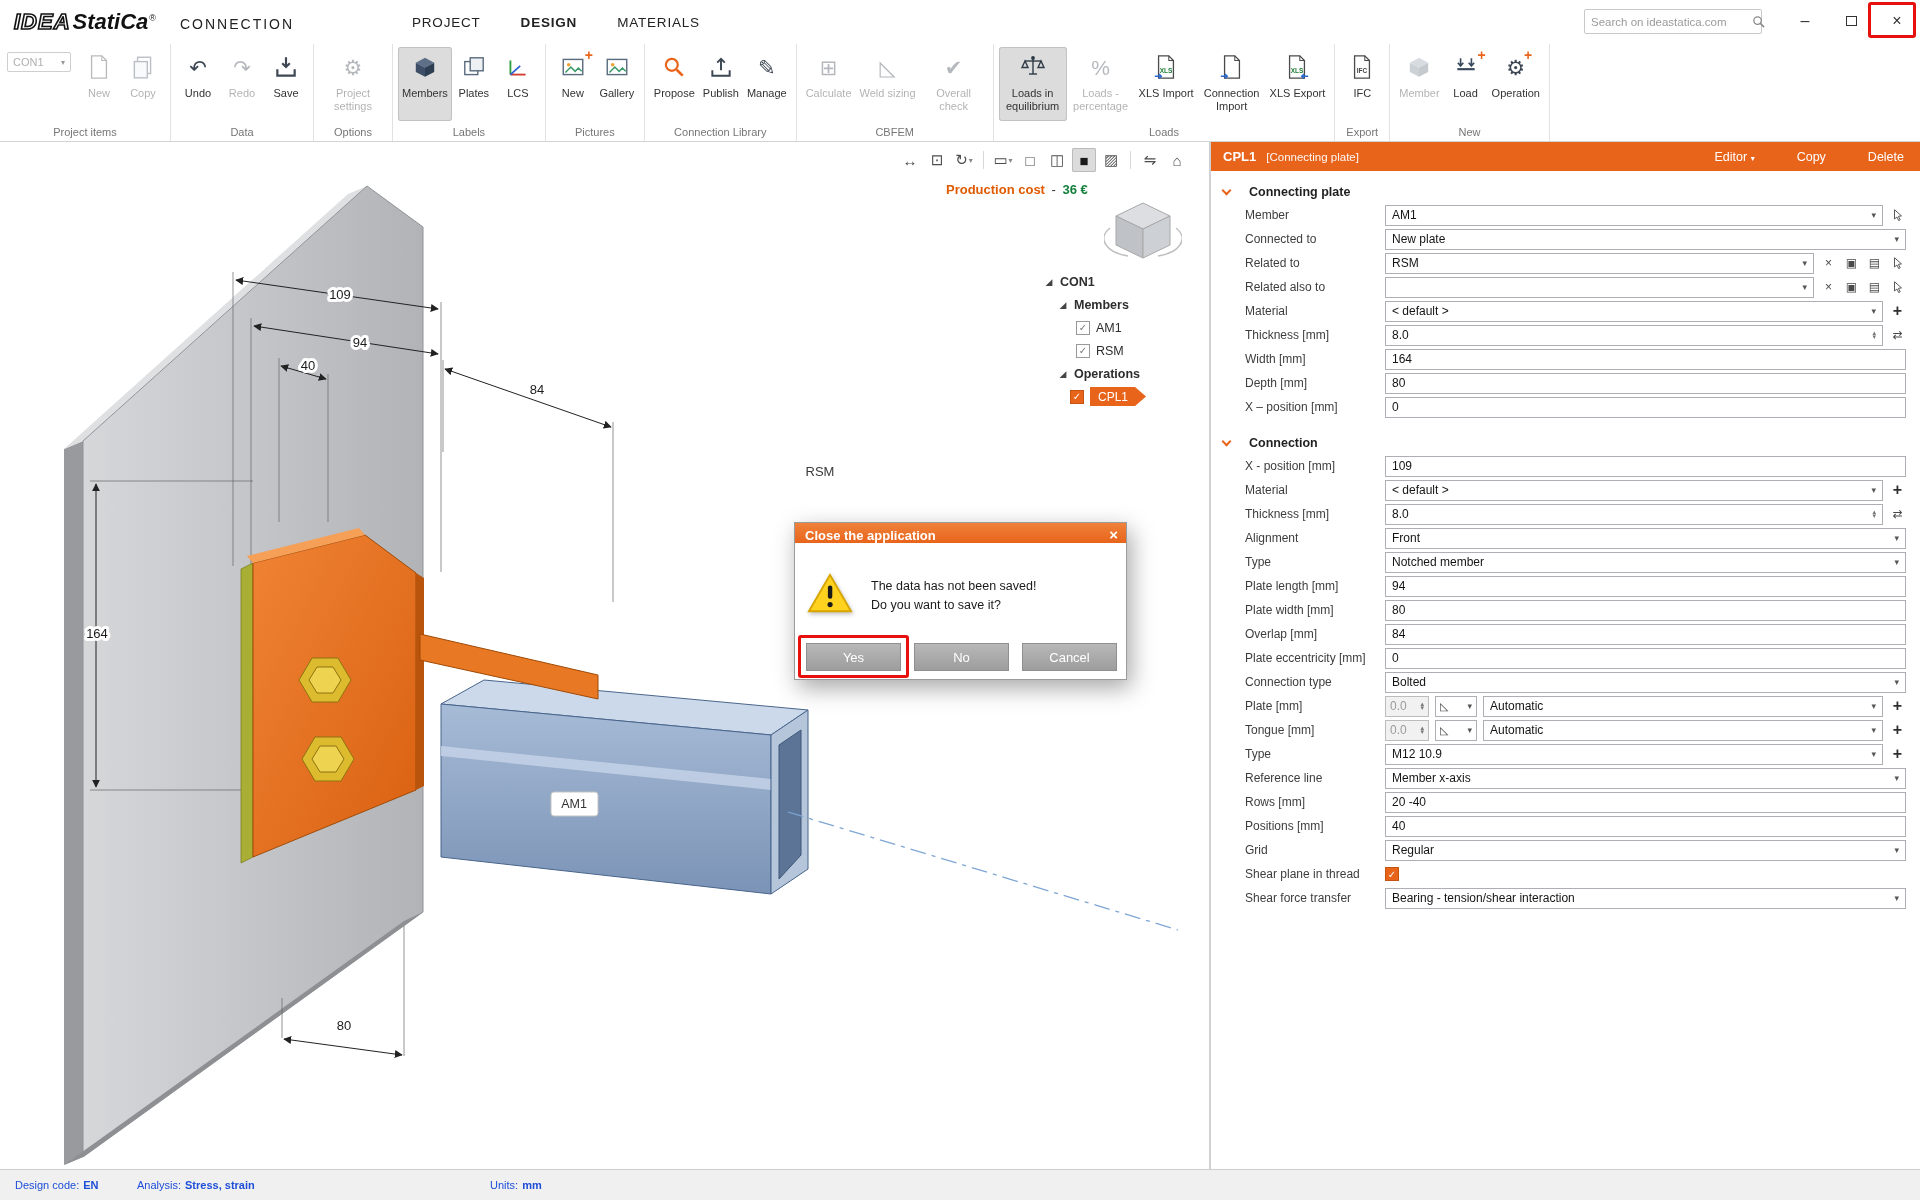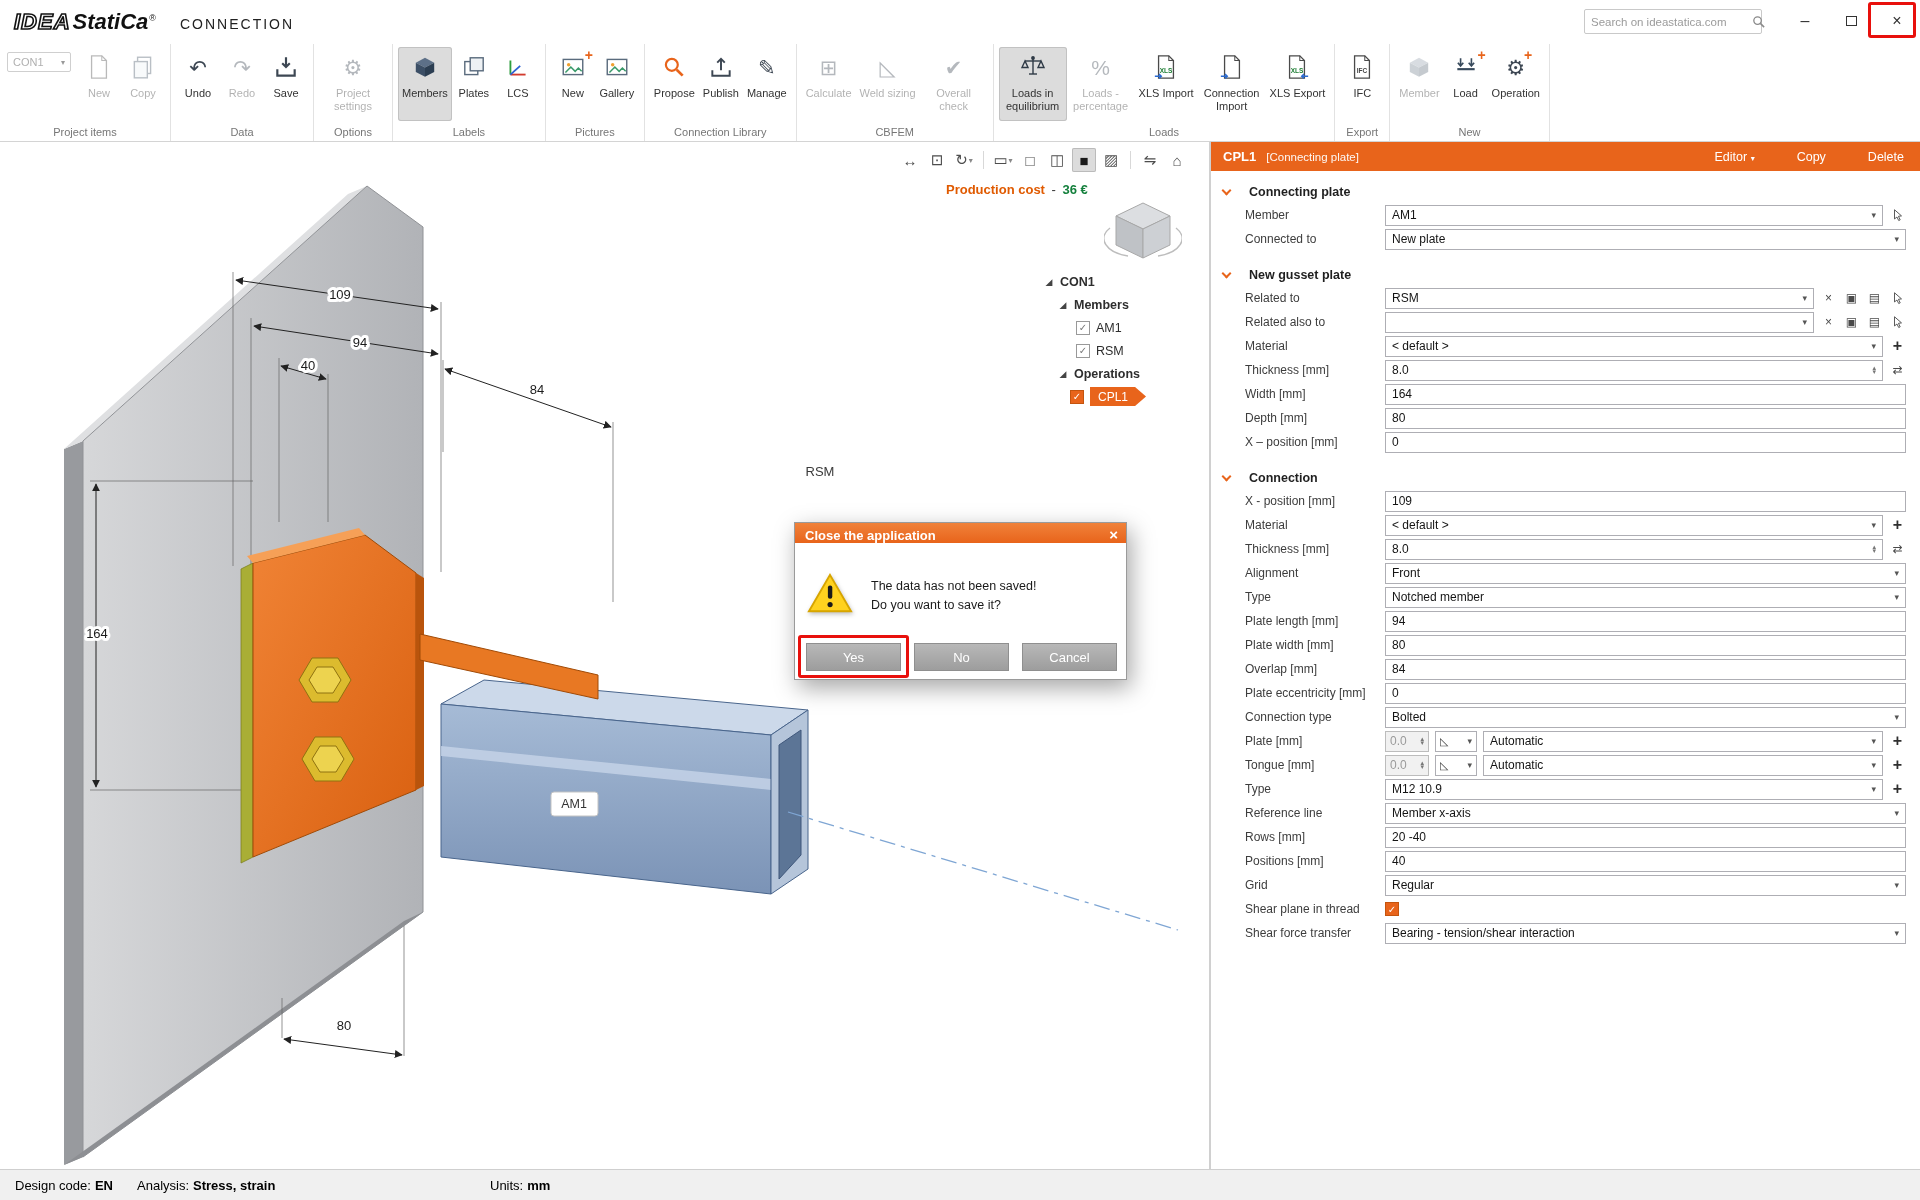--- a/index.html
+++ b/index.html
@@ -114,33 +114,38 @@
   .p-weldsel{width:42px;flex:none;height:21px;border:1px solid #aeaeb4;background:#fff;display:flex;align-items:center;padding:0 4px;gap:3px;}
   .wsym{font-size:11px;color:#444;}
   .p-weldsel .chev{margin-left:auto;font-size:9px;color:#555;}
   .p-check{width:14px;height:14px;background:#e8641b;border:1px solid #c4540e;color:#fff;font-size:10px;display:flex;align-items:center;justify-content:center;flex:none;}
   .t-icon{flex:none;width:17px;height:17px;display:flex;align-items:center;justify-content:center;font-size:12px;color:#4a4a4a;}
   .t-icon svg{width:14px;height:14px;}
   .t-plus{font-size:16px;font-weight:700;color:#2f2f2f;}
 
   
   .statusbar{position:absolute;left:0;right:0;top:1169px;height:31px;background:#f0f0f0;border-top:1px solid #cfcfcf;}
-  .sb-i{position:absolute;top:50%;transform:translateY(-50%);font-size:13px;color:#000000;white-space:nowrap;text-align:right;}
+  .sb-i{position:absolute;top:50%;transform:translateY(-50%);font-size:11px;color:#1d4ed8;white-space:nowrap;text-align:right;}
   .sb-i b{font-weight:700;margin-left:4px;}
   .sb1{left:15px;} .sb2{left:137px;} .sb3{left:294px;margin-top:20px;} .sb4{left:490px;}
 </style>
 </head>
 <body>
 
 <div class="titlebar">
   <div class="logo">
     <span class="logo-idea">IDEA</span>
       <span class="logo-statica">StatiCa</span>
       <span class="logo-reg">®</span>
     <span class="app-name">CONNECTION</span>
+  </div>
+  <div class="tabs">
+    <span class="tab">PROJECT</span>
+    <span class="tab active">DESIGN</span>
+    <span class="tab">MATERIALS</span>
   </div>
   <div class="search">
     <input placeholder="Search on ideastatica.com" style="">
     <span class="mag">
       <svg viewBox="0 0 16 16">
           <circle cx="7" cy="7" r="4" fill="none" stroke="#8a8a8a" stroke-width="1.4"></circle>
           <line x1="10" y1="10" x2="14" y2="14" stroke="#8a8a8a" stroke-width="1.6"></line>
         </svg>
     </span>
   </div>
@@ -662,24 +667,20 @@
       </div>
       <div class="p-row">
         <div class="p-label">Connected to</div>
         <div class="p-ctrl">
           <div class="p-select">
             <span class="sel-val">New plate</span>
             <span class="chev">▾</span>
           </div>
         </div>
       </div>
-      <div class="p-section">
-        <span class="chev-orange"></span>
-        <span class="p-sec-title">New gusset plate</span>
-      </div>
       <div class="p-row">
         <div class="p-label">Related to</div>
         <div class="p-ctrl">
           <div class="p-select">
             <span class="sel-val">RSM</span>
             <span class="chev">▾</span>
           </div>
           <span class="t-icon">×</span>
           <span class="t-icon">▣</span>
           <span class="t-icon">▤</span>

